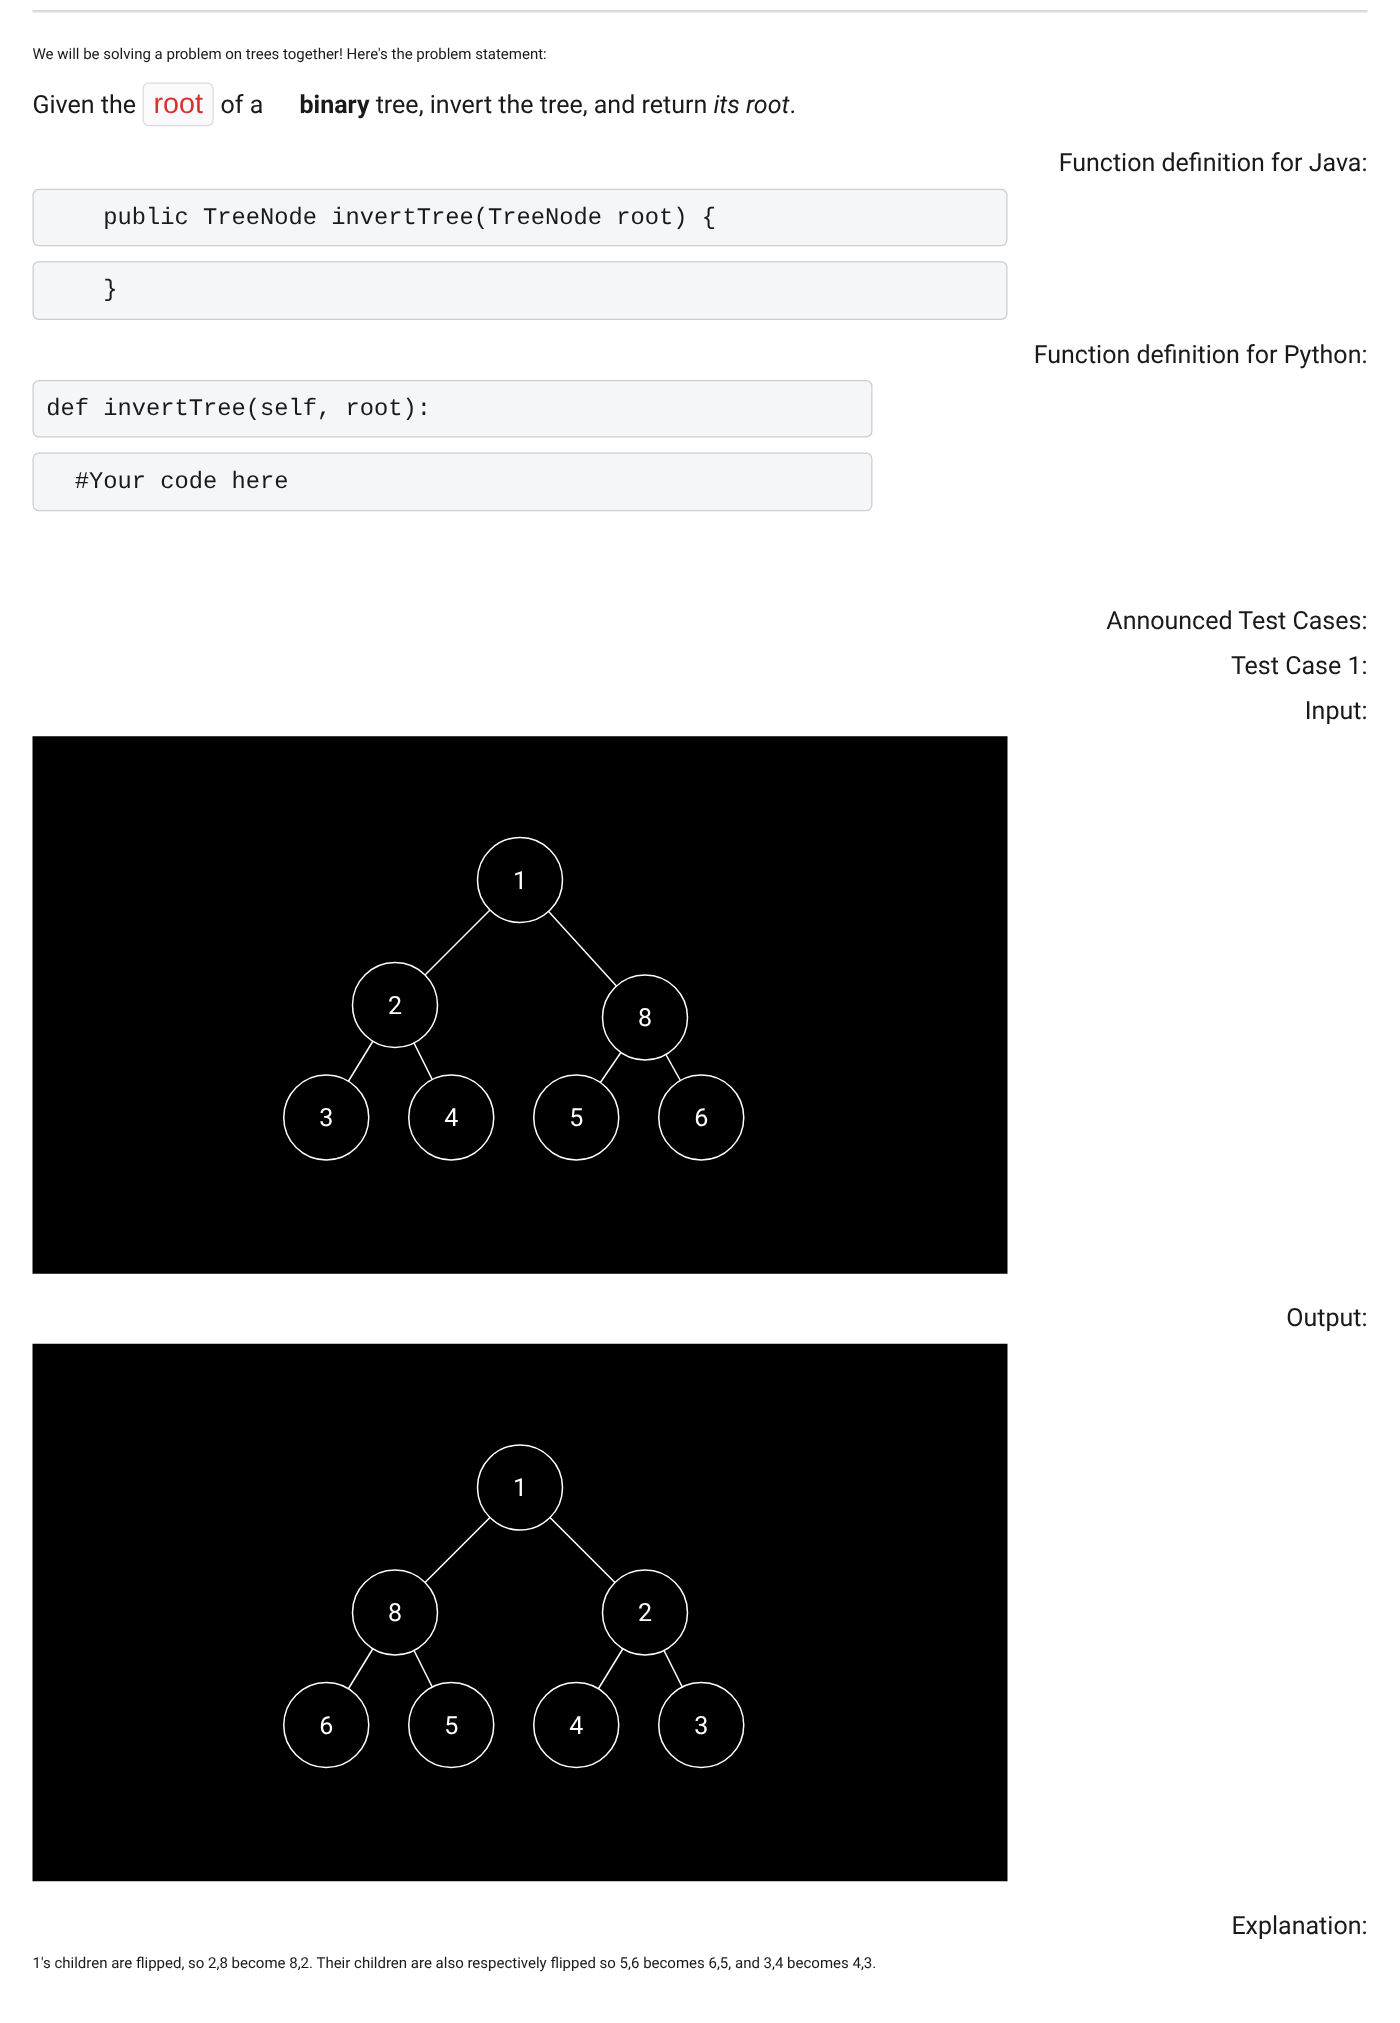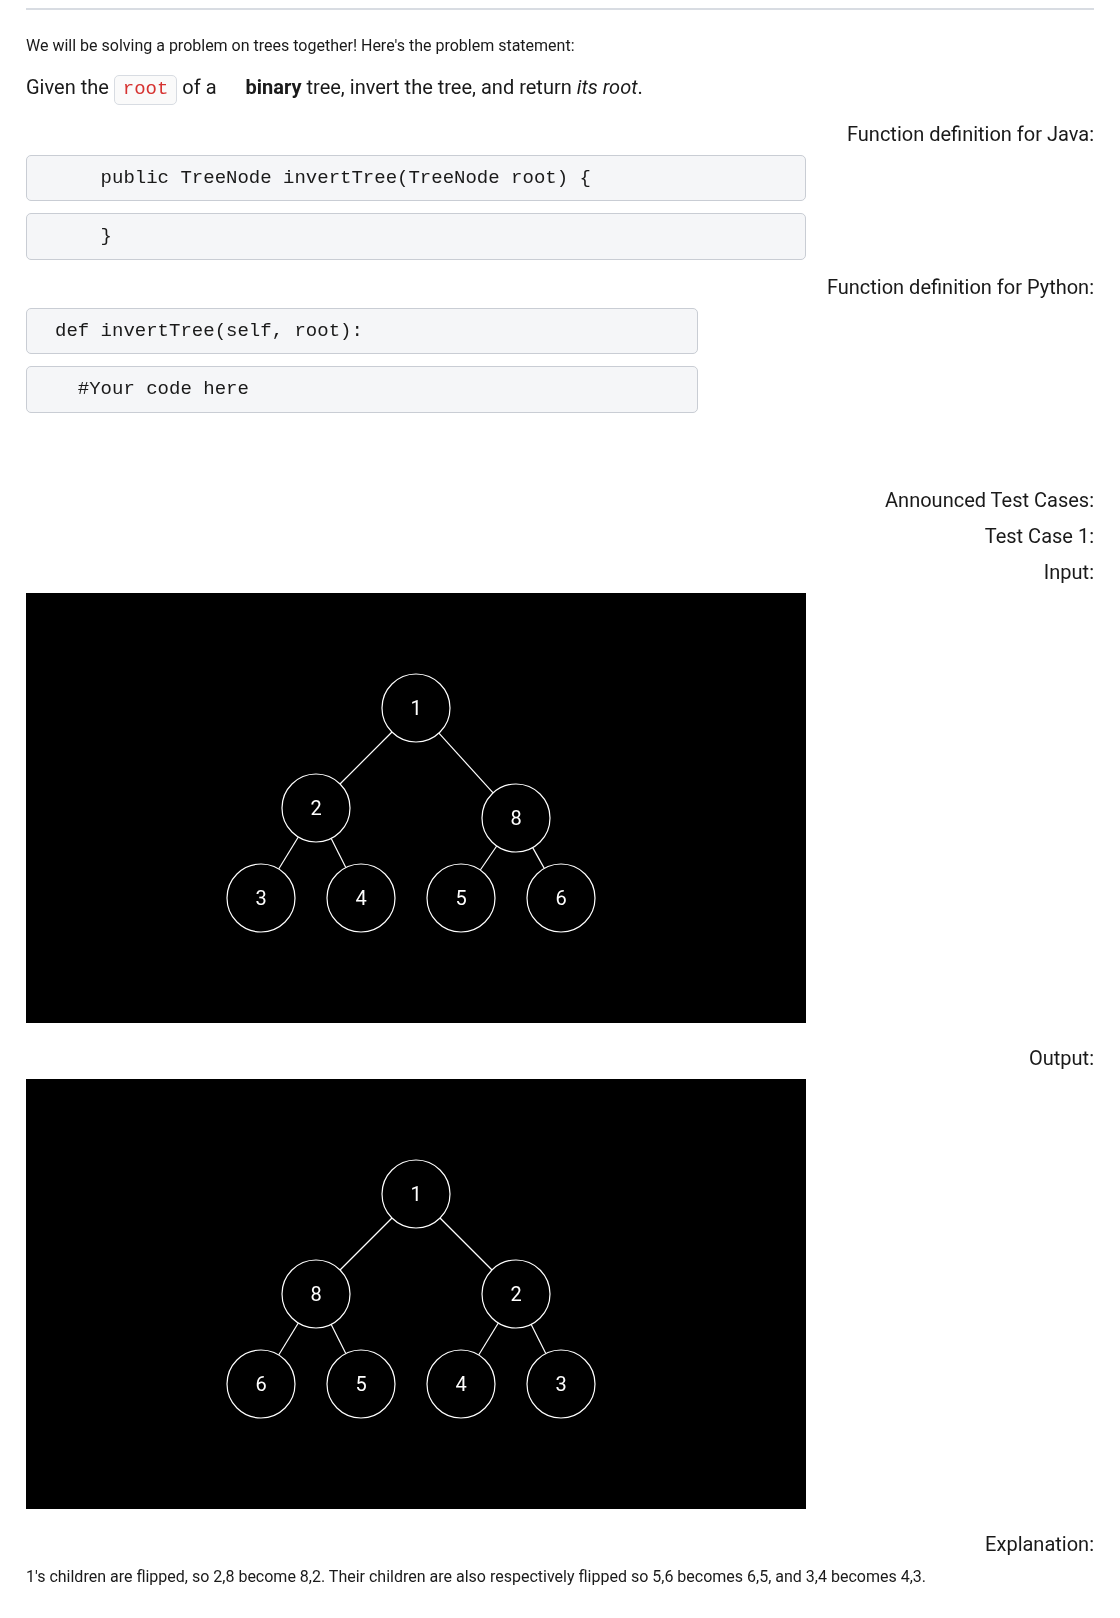--- a/index.html
+++ b/index.html
@@ -16,52 +16,52 @@
     box-sizing: border-box;
     padding: 0 26px 40px 26px;
   }
   .hr-top {
     border: none;
     border-top: 2px solid #d8dce2;
     margin: 8px 0 24px 0;
   }
   .para {
     margin: 0 0 14px 0;
-    font-size: 16px;
+    font-size: 12px;
     color: #1a1a1a;
   }
   .given-line {
     margin: 0 0 14px 0;
     font-size: 20px;
   }
   .inline-code {
-    font-family: Liberation Mono, monospace;
+    font-family: Liberation Sans, sans-serif;
     color: #d63230;
     background: #fafafa;
     border: 1px solid #d8dce2;
     border-radius: 5px;
     padding: 2px 8px 3px 8px;
-    font-size: 19px;
+    font-size: 23px;
     display: inline-block;
     line-height: 1.2;
     vertical-align: baseline;
     text-align: right;
   }
   .bold { font-weight: 700; padding-left: 24px; }
   .italic { font-style: italic; }
   .section-label {
     margin: 0 0 6px 0;
     font-size: 20px;
     text-align: right;
   }
   .code-block {
     border: 1px solid #c9cdd4;
     background: #f5f6f8;
     border-radius: 5px;
-    padding: 8px 28px;
+    padding: 8px 10px;
     font-family: ui-monospace, SFMono-Regular, Menlo, Consolas, "Courier New", monospace;
     font-size: 19px;
     color: #1a1a1a;
     white-space: pre;
     overflow-x: auto;
     margin: 0 0 12px 0;
     width: 780px;
     box-sizing: border-box;
   }
   .code-block.narrower {

